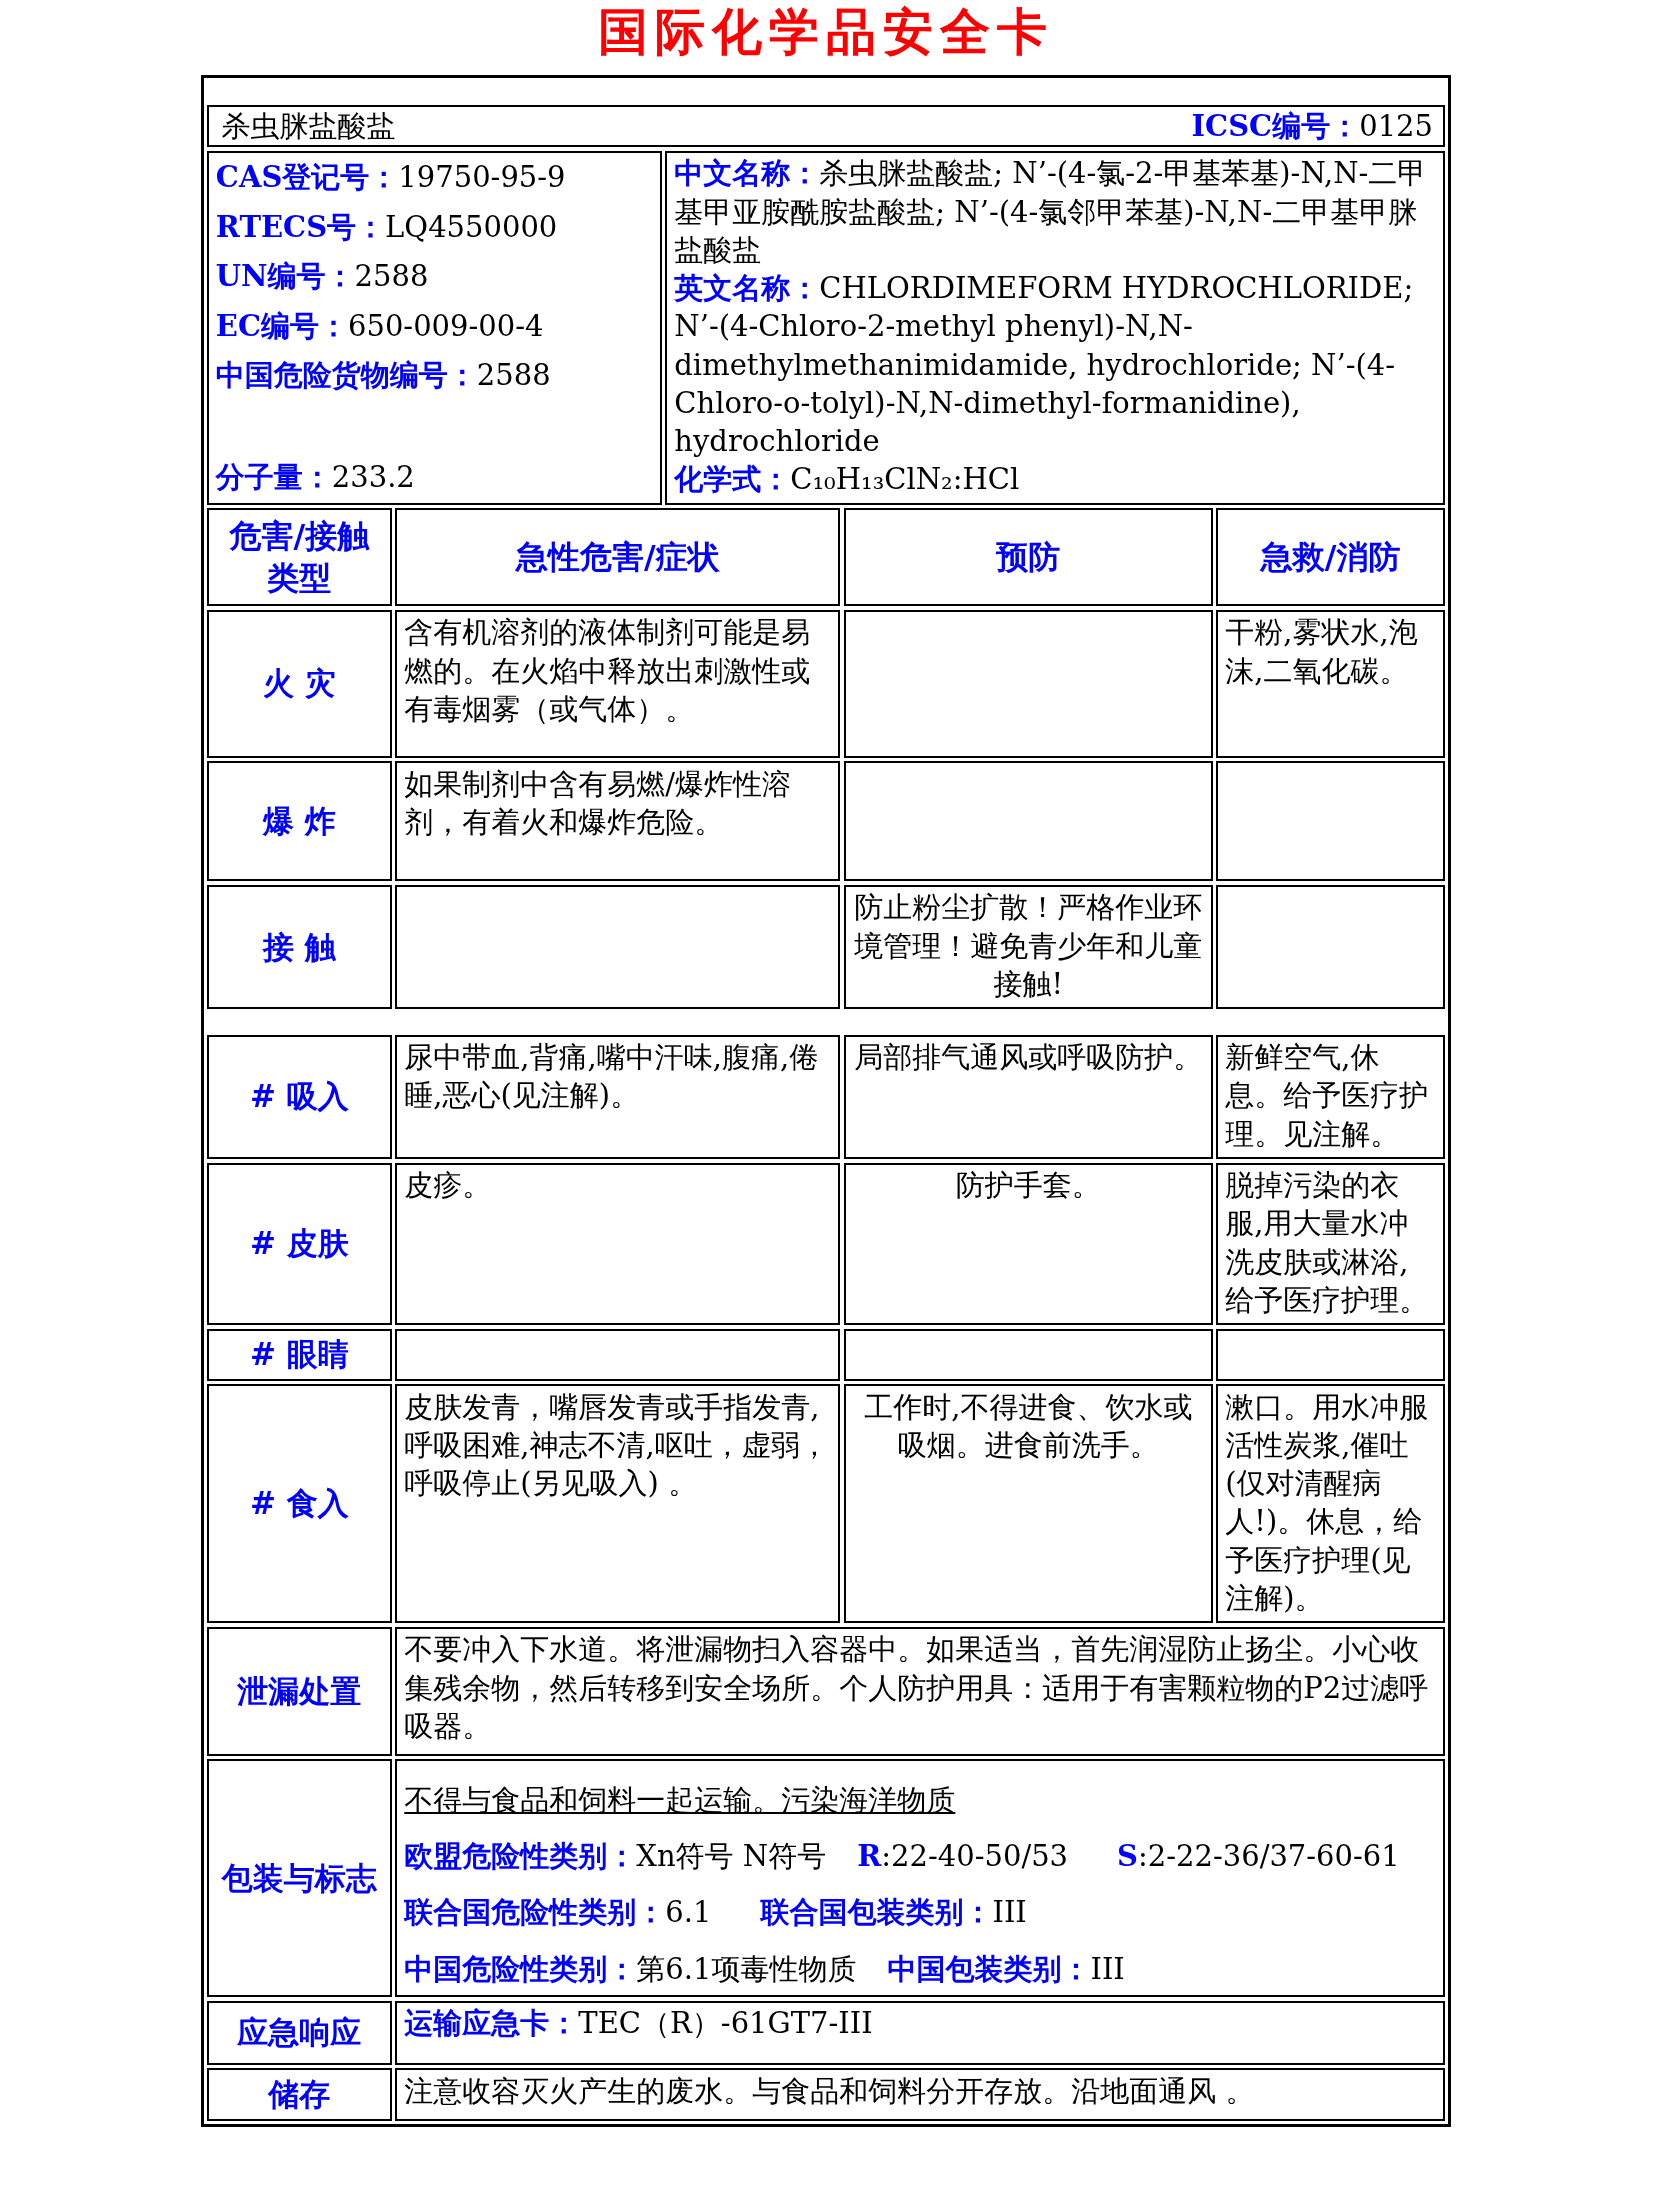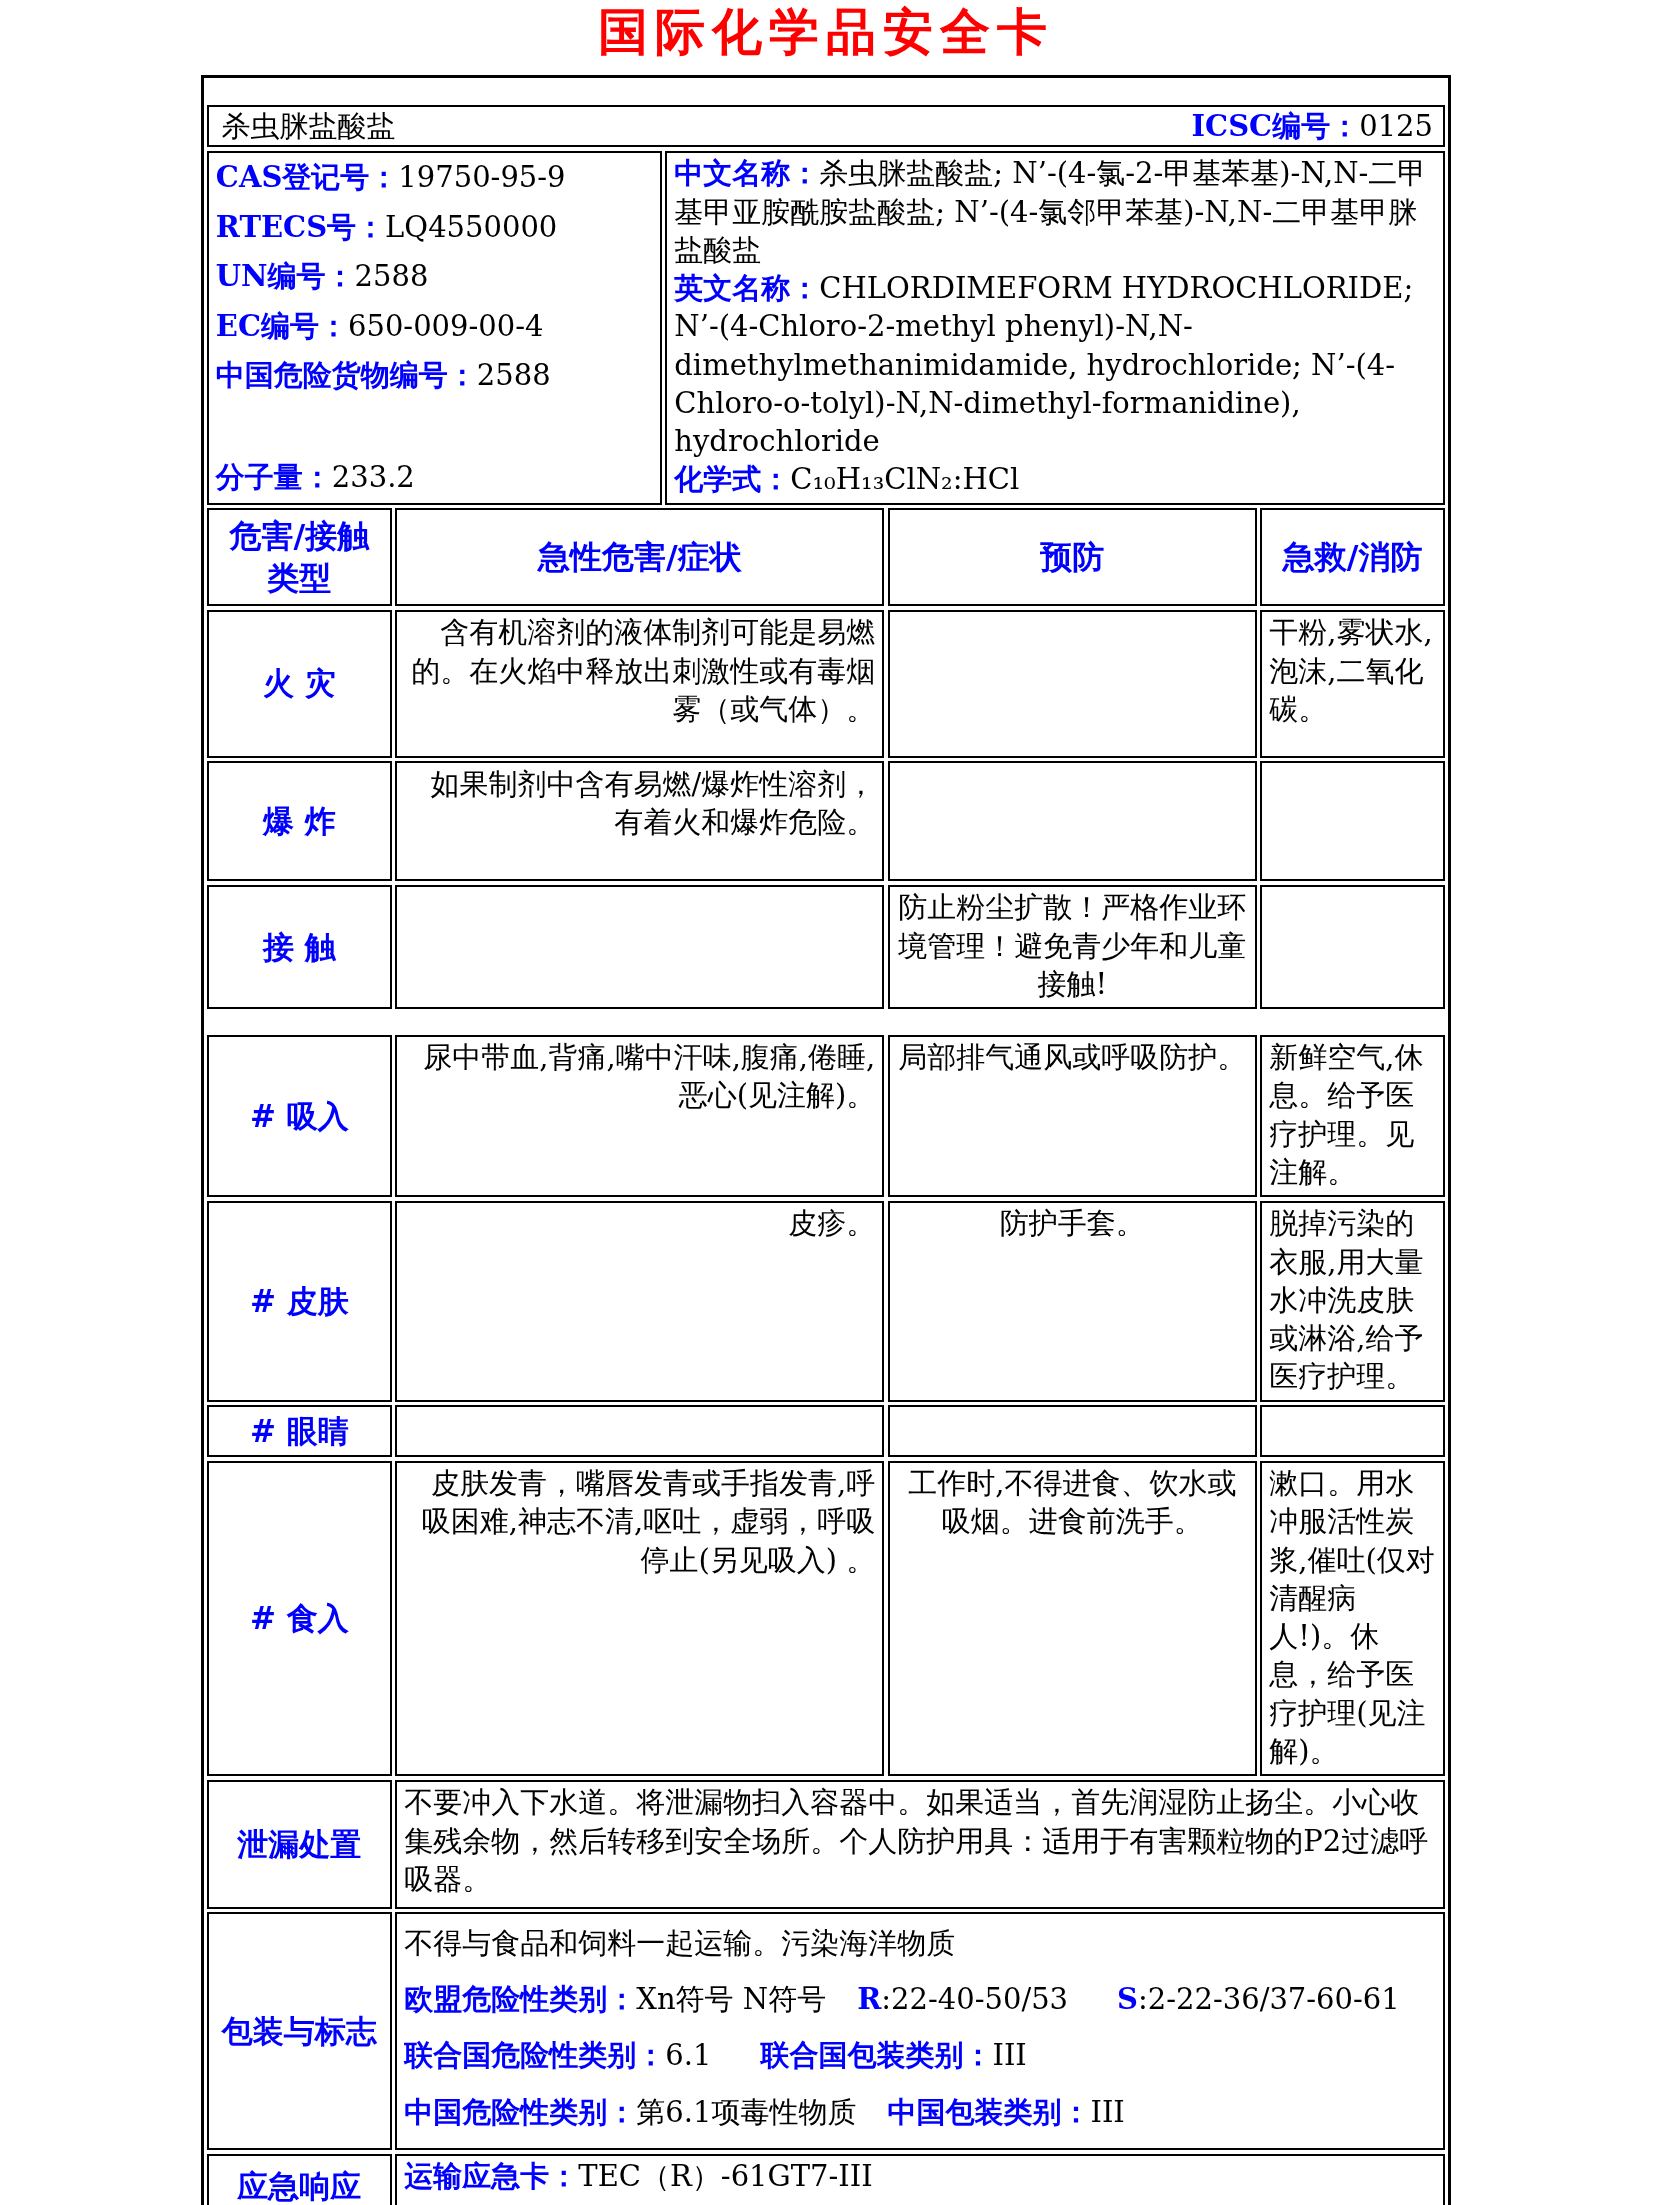--- a/index.html
+++ b/index.html
@@ -70,21 +70,21 @@
   .head-cell {
     display: flex; align-items: center; justify-content: center;
     text-align: center;
     color: #0000ff; font-weight: bold;
     font-size: 32px;
     white-space: pre-line;
     padding: 2.8px 4.2px;
   }
 
   .c1 { width: 185px; flex: none; }
-  .c2 { width: 489px; flex: none; text-align: right; }
+  .c2 { width: 445px; flex: none; }
   .c3 { width: 369px; flex: none; text-align: center; }
   .c4 { flex: 1; }
   .merged { flex: 1; }
 
   .type-cell {
     display: flex; align-items: center; justify-content: center;
     text-align: center;
     color: #0000ff; font-weight: bold;
     font-size: 31px;
     padding: 2.8px 4.2px;
@@ -98,21 +98,21 @@
   .r-inhale    { min-height: 84px; margin-top: 22px; }
   .r-skin      { min-height: 116px; }
   .r-eyes      { min-height: 52px; }
   .r-ingest    { min-height: 158px; }
   .r-spill     { min-height: 129px; }
   .r-pack      { min-height: 238px; }
   .r-emerg     { min-height: 64px; }
   .r-storage   { min-height: 53px; }
 
   .pkg-line { margin-top: 18px; }
-  .pkg-note { margin-top: 8px; }
+  .pkg-note { margin-top: 18px; text-decoration: underline; }
   .gap-m { display: inline-block; width: 31px; }
   .gap-l { display: inline-block; width: 49px; }
 </style>
 </head>
 <body>
 
 <div class="page-title">国际化学品安全卡</div>
 
 <div class="card">
 

